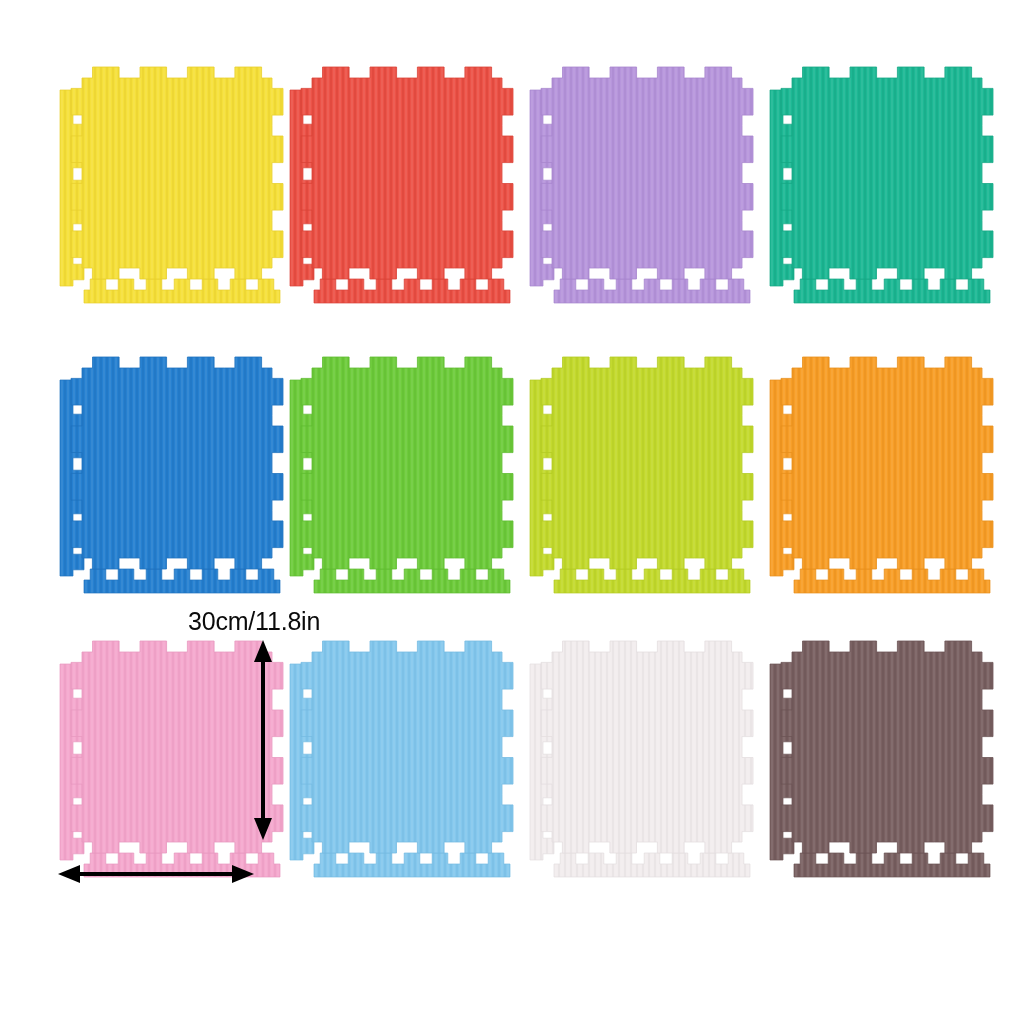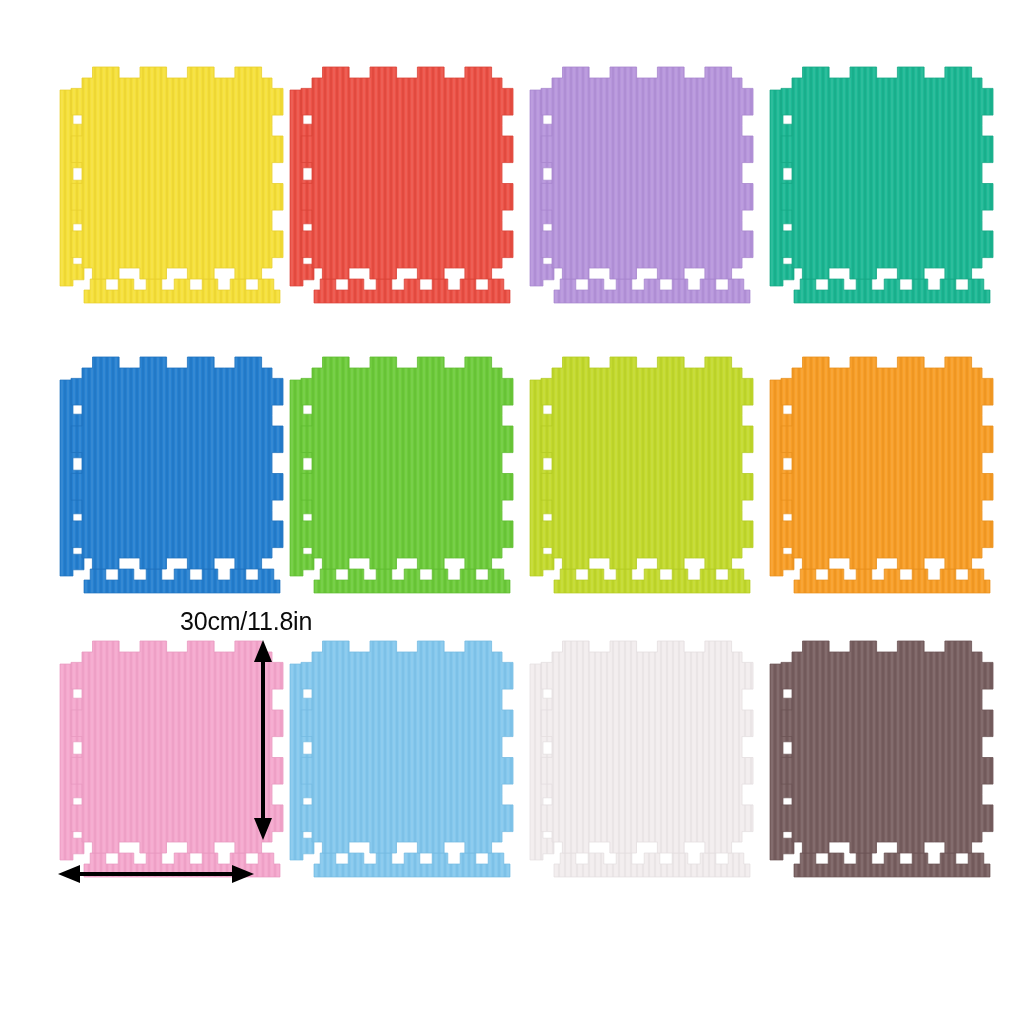--- a/index.html
+++ b/index.html
@@ -33,21 +33,21 @@
   .dim-label {
     position: absolute;
     font-family: "Liberation Sans", sans-serif;
     font-size: 25px;
     font-weight: 400;
     color: #0b0b0b;
     white-space: nowrap;
     letter-spacing: -0.2px;
   }
   .dim-label-top {
-    left: 180px;
+    left: 188px;
     top: 607px;
   }
   .arrow-svg {
     position: absolute;
     overflow: visible;
   }
   .arrow-vertical {
     left: 250px;
     top: 640px;
   }

